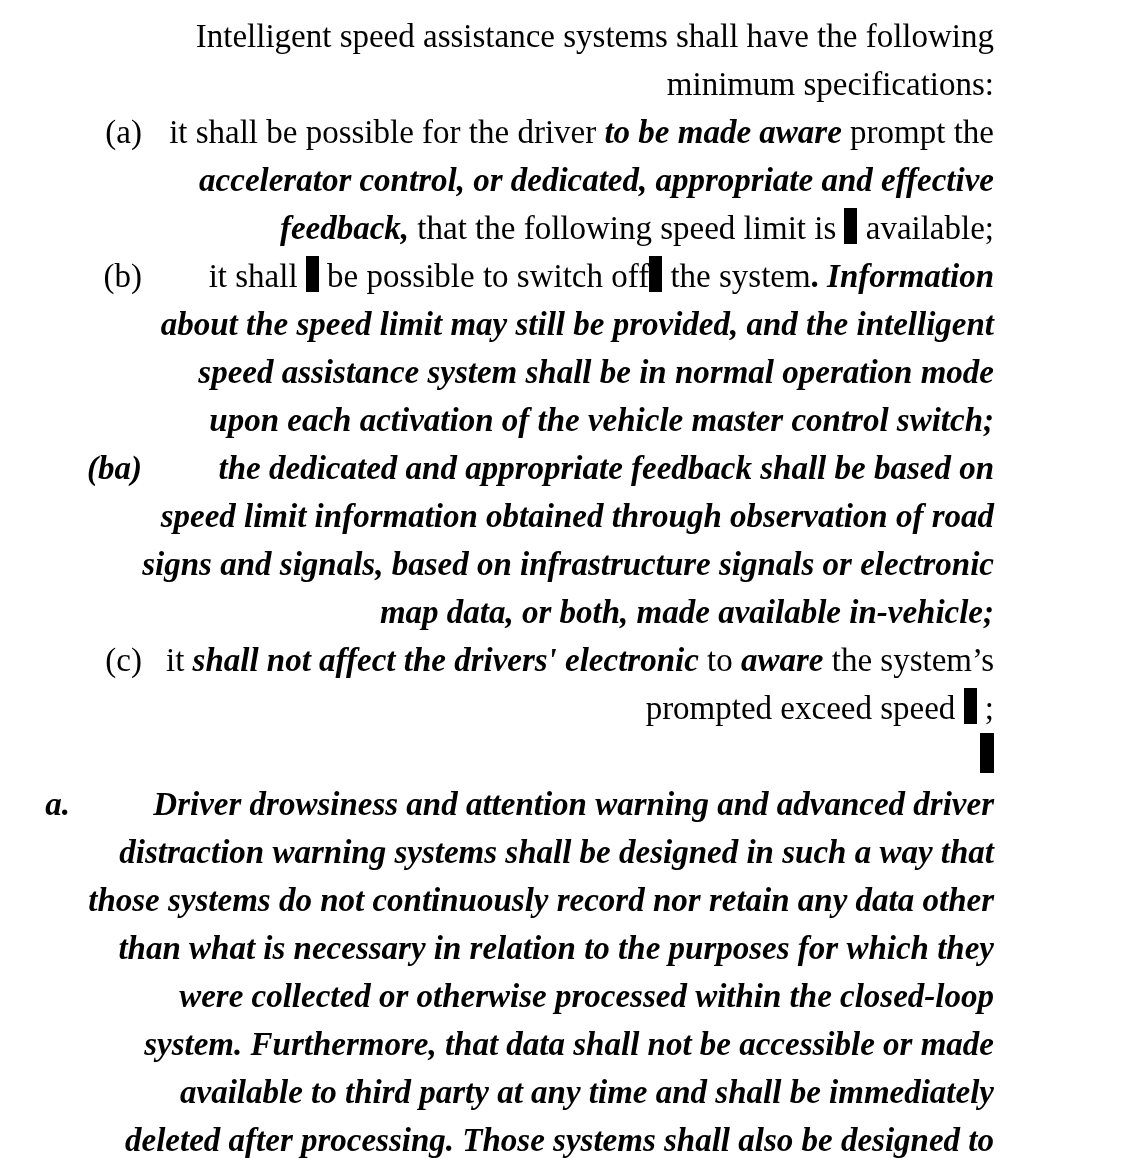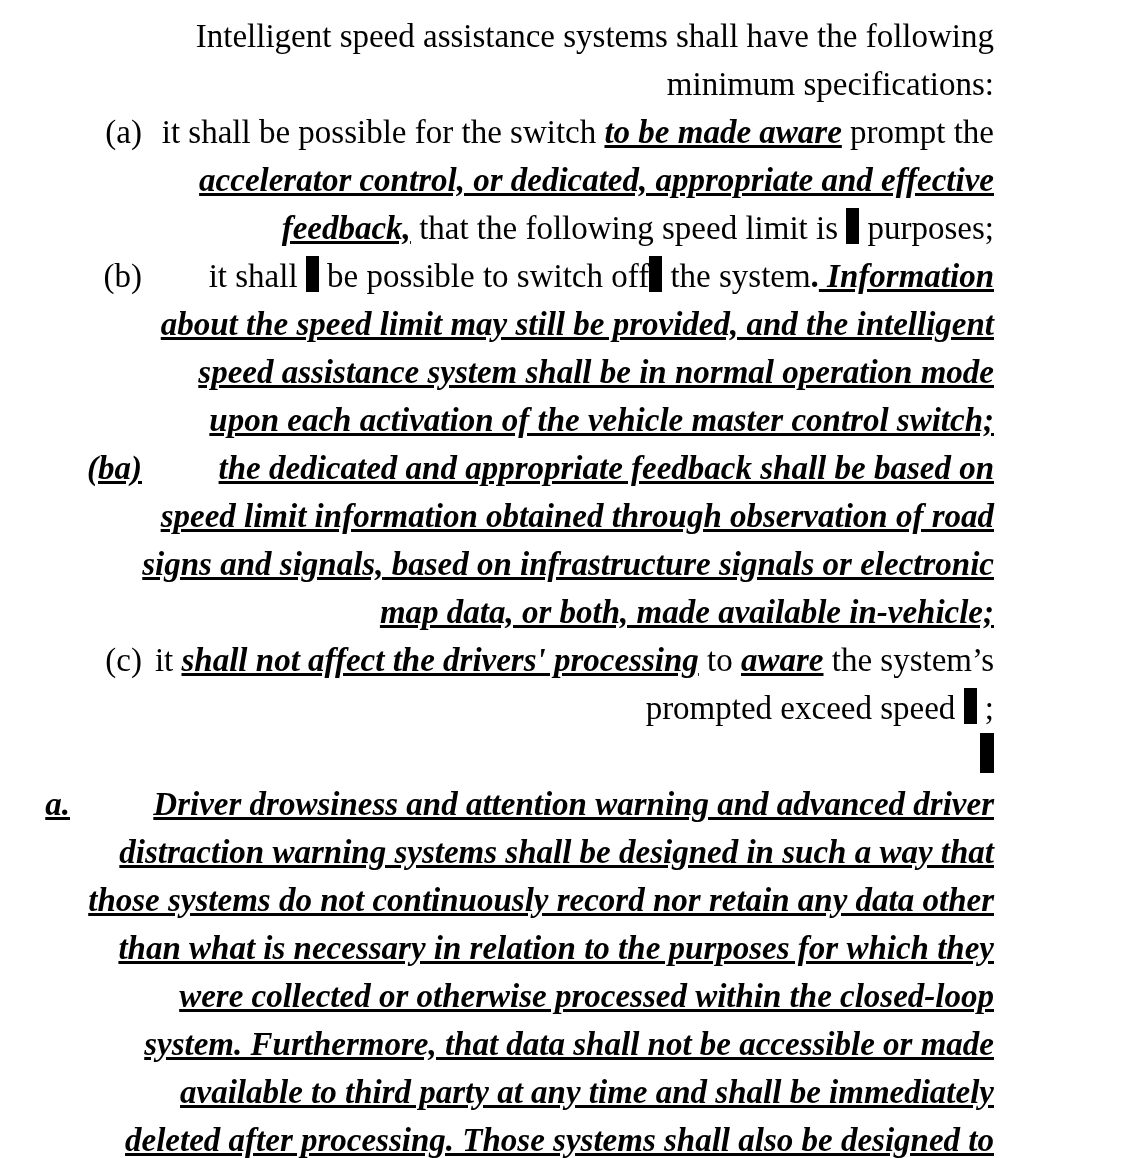--- a/index.html
+++ b/index.html
@@ -19,57 +19,57 @@
     line-height: 48px;
     text-align: right;
   }
   .para { margin: 0; }
   
   .item { position: relative; padding-left: 64px; }
   .item > .label { position: absolute; left: 0; top: 0; width: 64px; }
   
   .closing { position: relative; }
   .closing > .label { position: absolute; left: -78px; top: 0; width: 70px; }
-  .bi { font-weight: bold; font-style: italic; text-decoration: underline; }
+  .bi { font-weight: bold; font-style: italic; }
   .b  { font-weight: bold; }
   
   .bar {
     display: inline-block;
     width: 13px;
     height: 36px;
     background: #000000;
     vertical-align: -5px;
   }
   .bar-para .bar { width: 14px; height: 40px; vertical-align: -6px; }
 </style>
 </head>
 <body>
 
 <div class="content">
 
   <p class="para">Intelligent speed assistance systems shall have the following minimum specifications:</p>
 
   <div class="para item">
     <span class="label">(a)</span>
-    <span class="body"><span>it shall be possible for the switch </span><span class="bi">to be made aware</span><span> prompt the </span><span class="bi">accelerator control, or dedicated, appropriate and effective feedback,</span><span> that the following speed limit is </span><span class="bar"></span><span> purposes;</span></span>
+    <span class="body"><span>it shall be possible for the driver </span><span class="bi">to be made aware</span><span> prompt the </span><span class="bi">accelerator control, or dedicated, appropriate and effective feedback,</span><span> that the following speed limit is </span><span class="bar"></span><span> available;</span></span>
   </div>
 
   <div class="para item">
     <span class="label">(b)</span>
     <span class="body"><span>it shall </span><span class="bar"></span><span> be possible to switch off</span><span class="bar"></span><span> the system</span><span class="b">.</span><span class="bi"> Information about the speed limit may still be provided, and the intelligent speed assistance system shall be in normal operation mode upon each activation of the vehicle master control switch;</span></span>
   </div>
 
   <div class="para item">
     <span class="label bi">(ba)</span>
     <span class="body"><span class="bi">the dedicated and appropriate feedback shall be based on speed limit information obtained through observation of road signs and signals, based on infrastructure signals or electronic map data, or both, made available in-vehicle;</span></span>
   </div>
 
   <div class="para item">
     <span class="label">(c)</span>
-    <span class="body"><span>it </span><span class="bi">shall not affect the drivers' processing</span><span> to </span><span class="bi">aware</span><span> the system’s prompted exceed speed </span><span class="bar"></span><span> ;</span></span>
+    <span class="body"><span>it </span><span class="bi">shall not affect the drivers' electronic</span><span> to </span><span class="bi">aware</span><span> the system’s prompted exceed speed </span><span class="bar"></span><span> ;</span></span>
   </div>
 
   <div class="para bar-para">
     <span class="bar"></span>
   </div>
 
 
   <div class="para closing">
     <span class="label bi">a.</span>
     <span class="body"><span class="bi">Driver drowsiness and attention warning and advanced driver distraction warning systems shall be designed in such a way that those systems do not continuously record nor retain any data other than what is necessary in relation to the purposes for which they were collected or otherwise processed within the closed-loop system. Furthermore, that data shall not be accessible or made available to third party at any time and shall be immediately deleted after processing. Those systems shall also be designed to avoid overlap and shall not prompt the driver separately and concurrently or in a confusing manner in case one action triggers both systems.</span></span>

